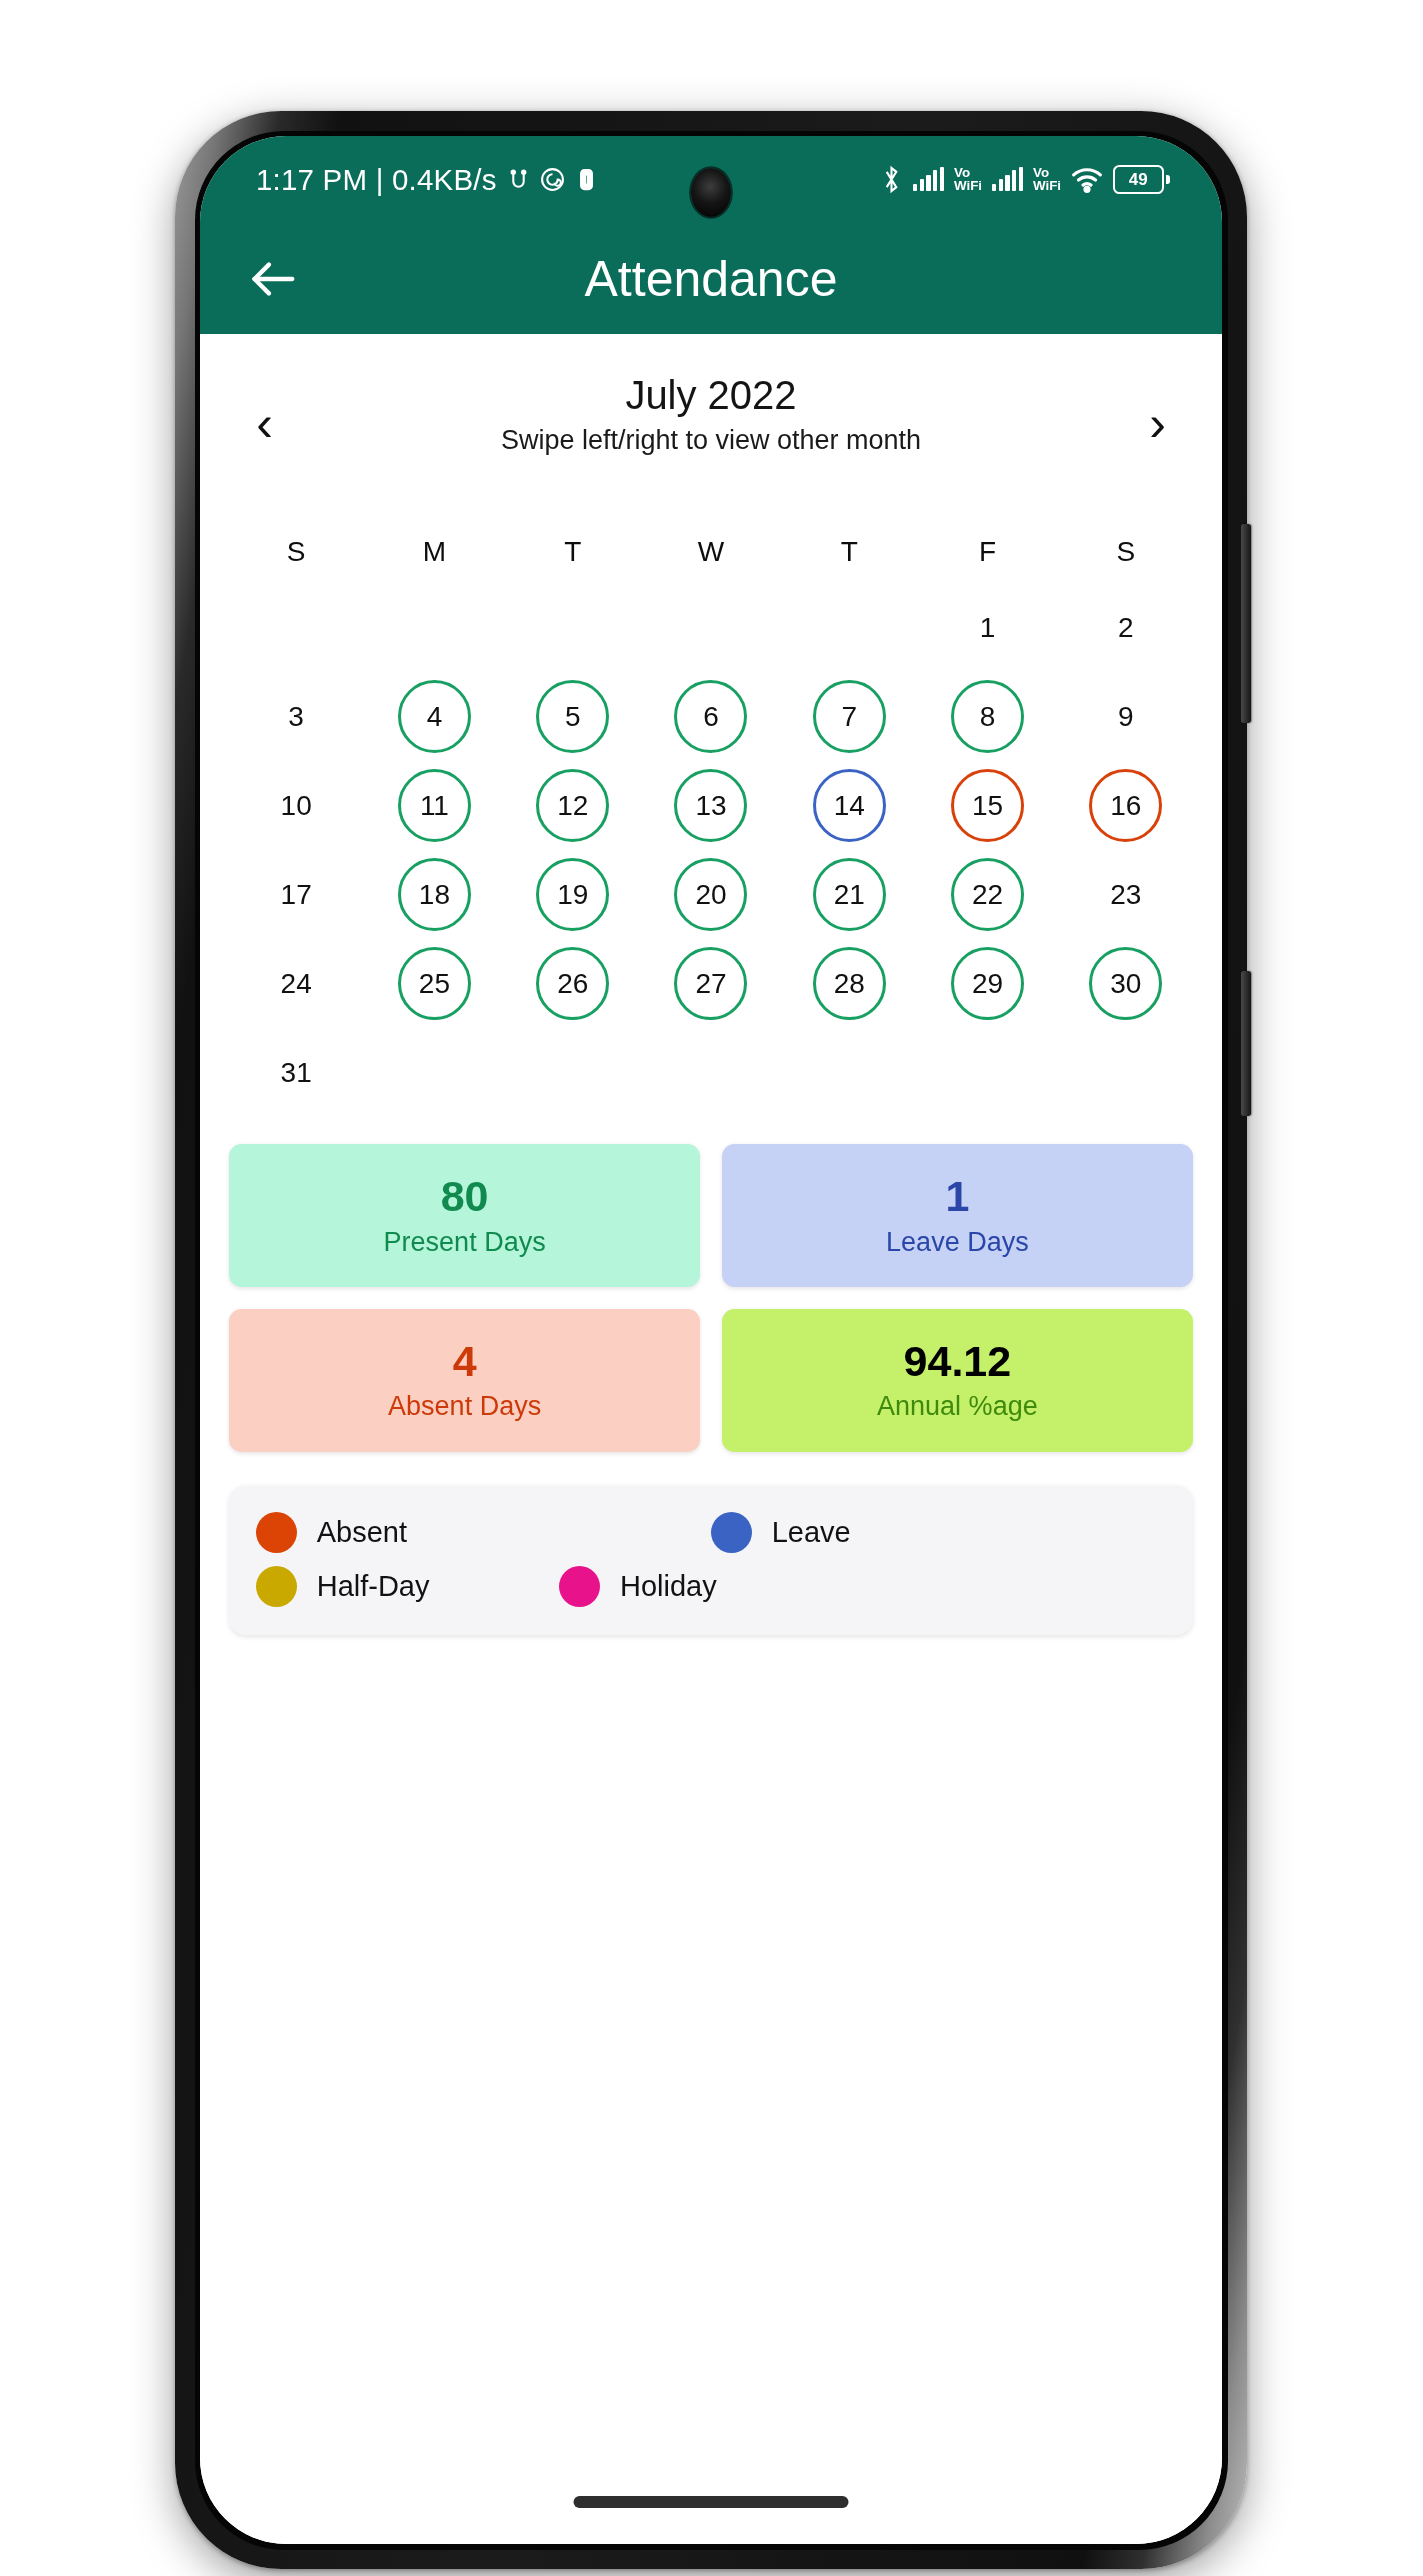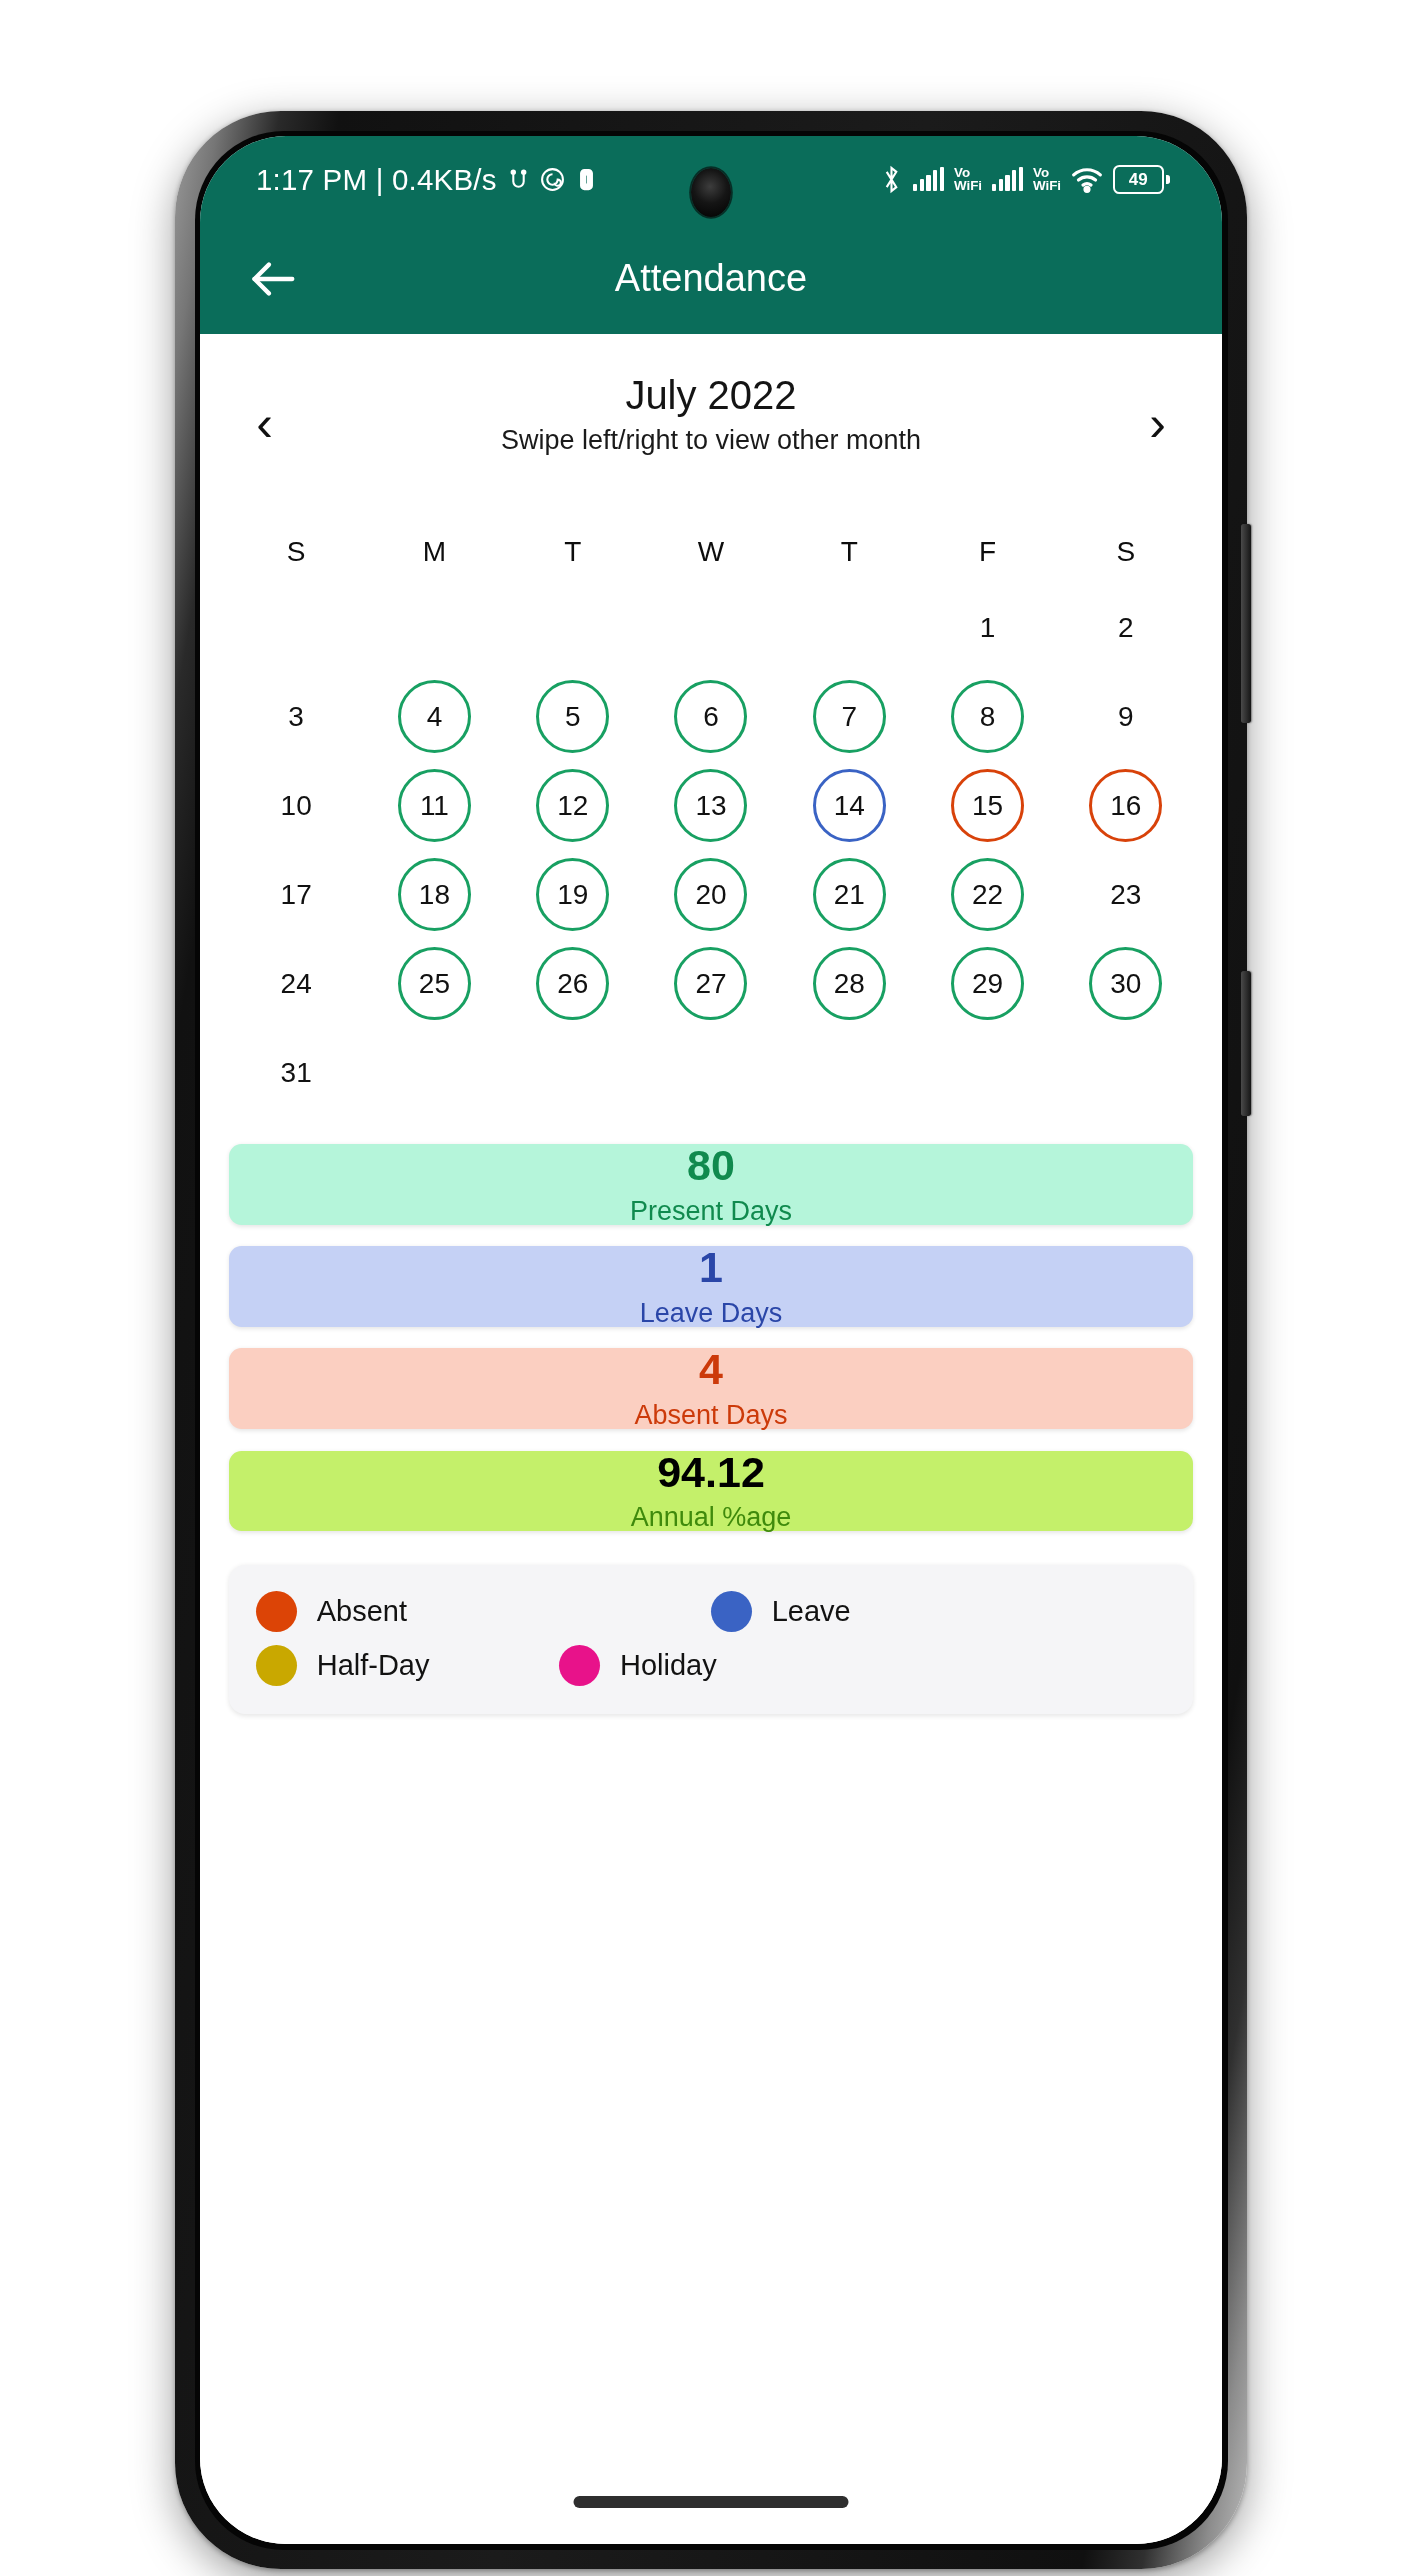--- a/index.html
+++ b/index.html
@@ -70,21 +70,21 @@
   #battery .nub{width:4.5px;height:9.8px;background:#fff;border-radius:0 2.7px 2.7px 0;margin-left:1.8px;}
 
   
   #app-bar{
     position:absolute;left:0;top:87px;width:1022px;height:111px;
     background:#0a6d5a;color:#fff;display:flex;align-items:center;
   }
   #back-button{margin-left:45px;width:55px;height:55px;display:flex;align-items:center;justify-content:center;cursor:pointer;}
   #app-bar-title{
     position:absolute;left:0;width:1022px;text-align:center;
-    font-size:38px;font-weight:400;color:#fff;pointer-events:none;
+    font-size:50px;font-weight:400;color:#fff;pointer-events:none;
   }
 
   
   #app-body{position:absolute;left:0;top:198px;width:1022px;height:2210px;background:#fff;}
 
   
   #month-nav{position:relative;height:134px;margin-top:36px;}
   .chev{
     position:absolute;top:21.5px;width:63px;height:63px;
     display:flex;align-items:center;justify-content:center;
@@ -107,21 +107,21 @@
     width:73px;height:73px;border-radius:50%;
     display:flex;align-items:center;justify-content:center;
     font-size:28px;color:#111;box-sizing:border-box;
   }
   .daymark.ring{border:3.6px solid transparent;}
   .daymark.present{border-color:#18a062;}
   .daymark.absent{border-color:#d8420a;}
   .daymark.leave{border-color:#3a63c4;}
 
   
-  #stat-grid{display:flex;flex-wrap:wrap;gap:21.5px;padding:0 29px;margin-top:27px;flex-direction:column;}
+  #stat-grid{display:flex;flex-wrap:wrap;gap:21.5px;padding:0 29px;margin-top:27px;}
   .stat-card{
     flex:1 1 calc(50% - 21.5px);height:143px;border-radius:12.5px;
     display:flex;flex-direction:column;align-items:center;justify-content:center;gap:10.7px;
     box-shadow:0 1.8px 4.5px rgba(0,0,0,.10);
   }
   .stat-value{font-size:43px;font-weight:bold;line-height:43px;}
   .stat-label{font-size:27px;line-height:27px;}
 
   
   #legend{

